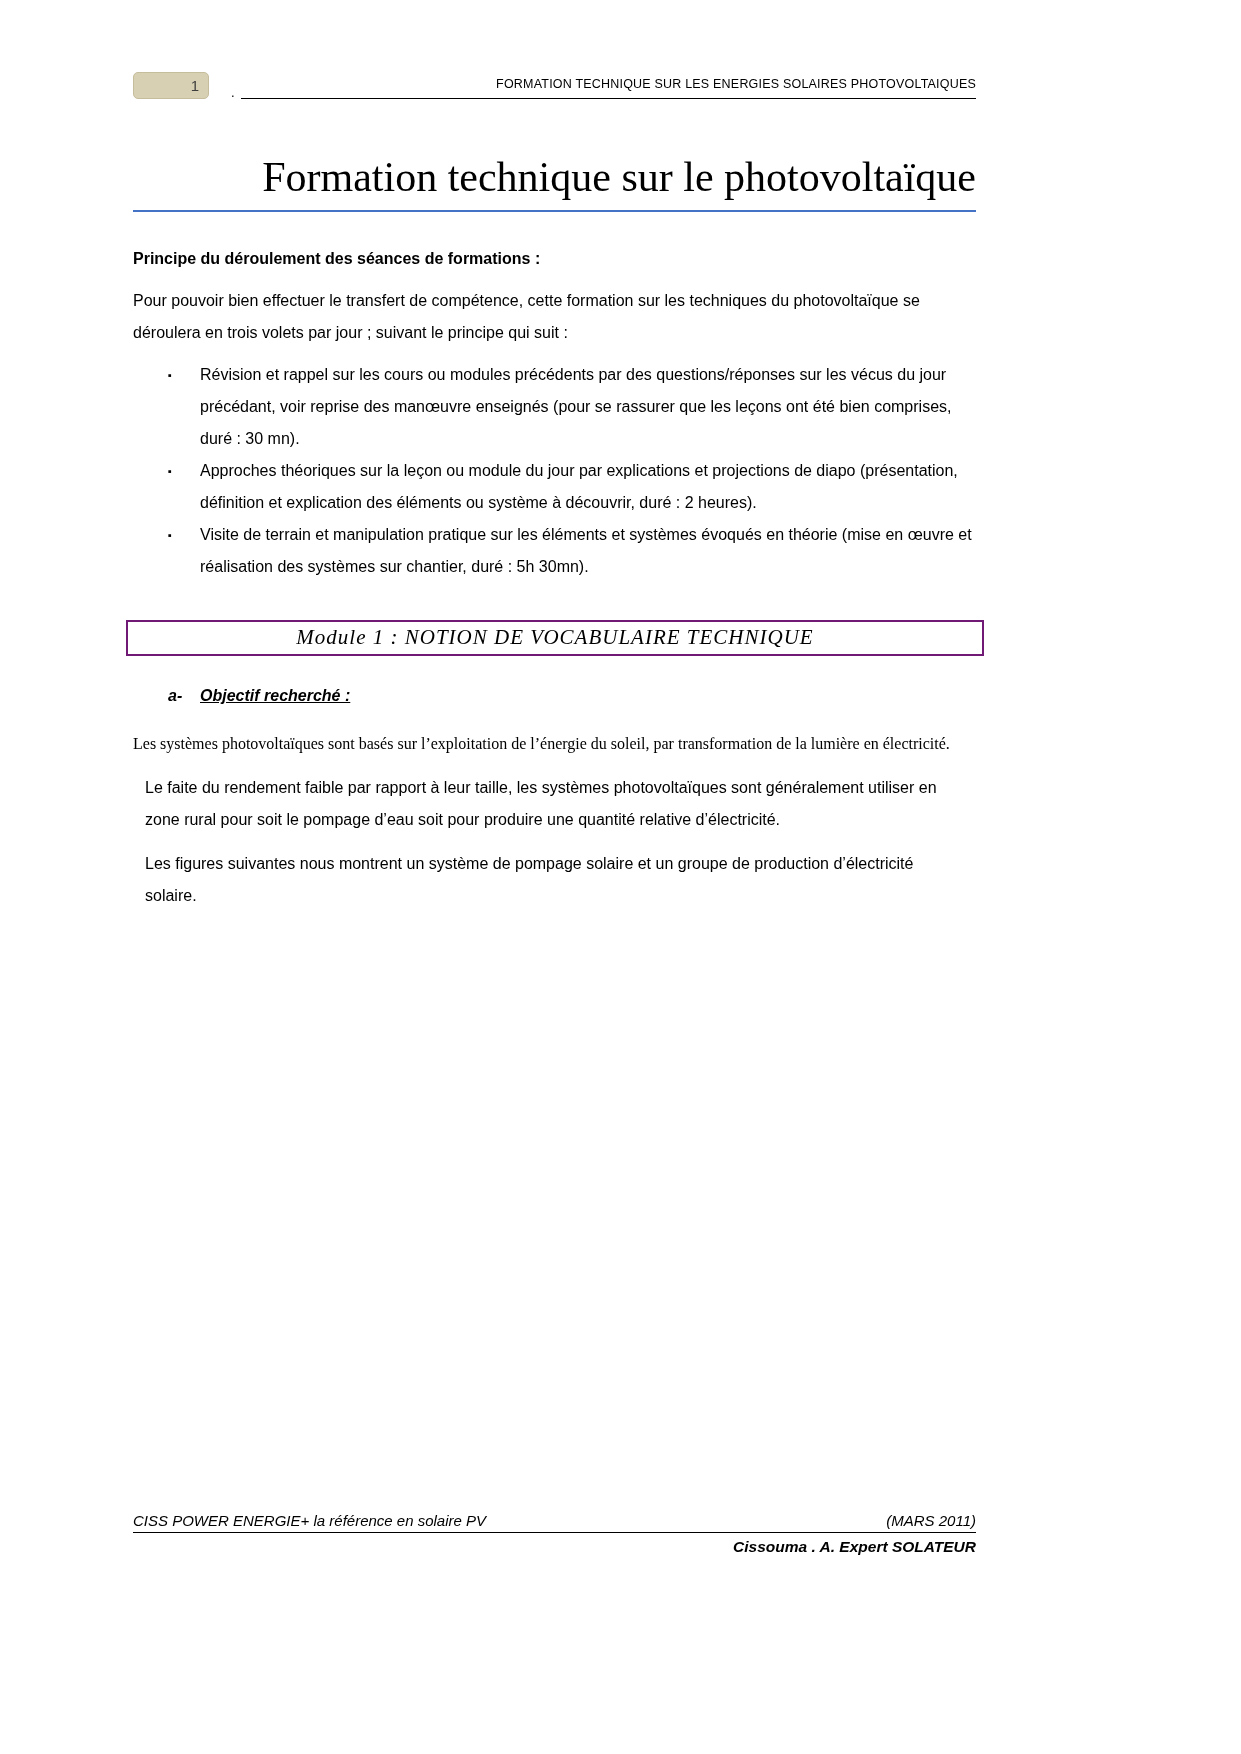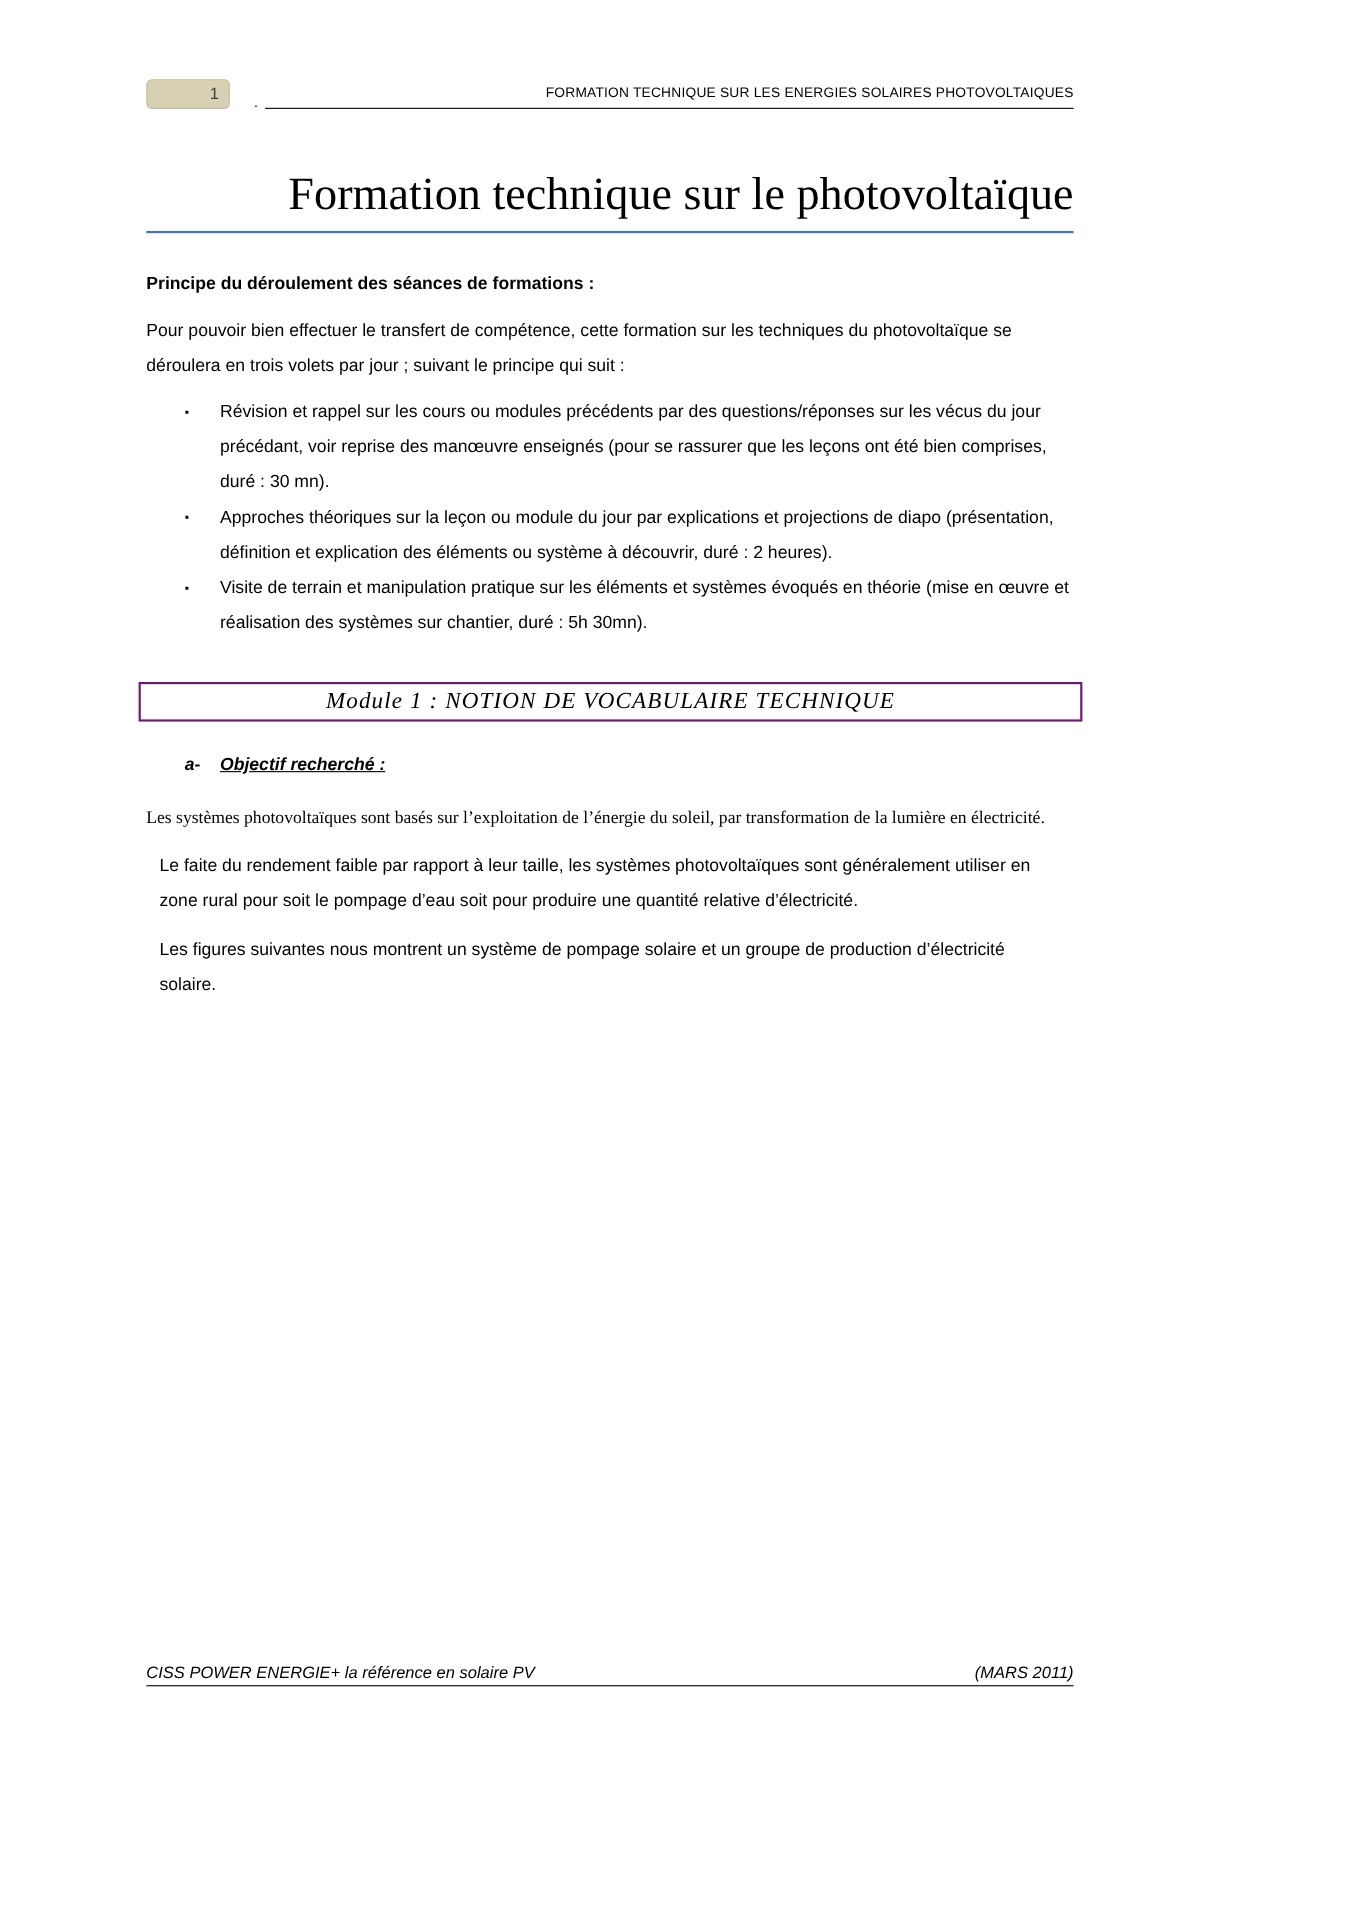--- a/index.html
+++ b/index.html
@@ -211,14 +211,15 @@
     <p class="body-text tight">Le faite du rendement faible par rapport à leur taille, les systèmes photovoltaïques sont généralement utiliser en zone rural pour soit le pompage d’eau soit pour produire une quantité relative d’électricité.</p>
     <p class="body-text tight">Les figures suivantes nous montrent un système de pompage solaire et un groupe de production d’électricité solaire.</p>
 
   </div>
 
   <div class="footer">
     <div class="footer-row">
       <span>CISS POWER ENERGIE+ la référence en solaire PV</span>
       <span>(MARS 2011)</span>
     </div>
+    <div class="footer-sig">Cissouma . A. Expert SOLATEUR</div>
   </div>
 </div>
 
 </body></html>

